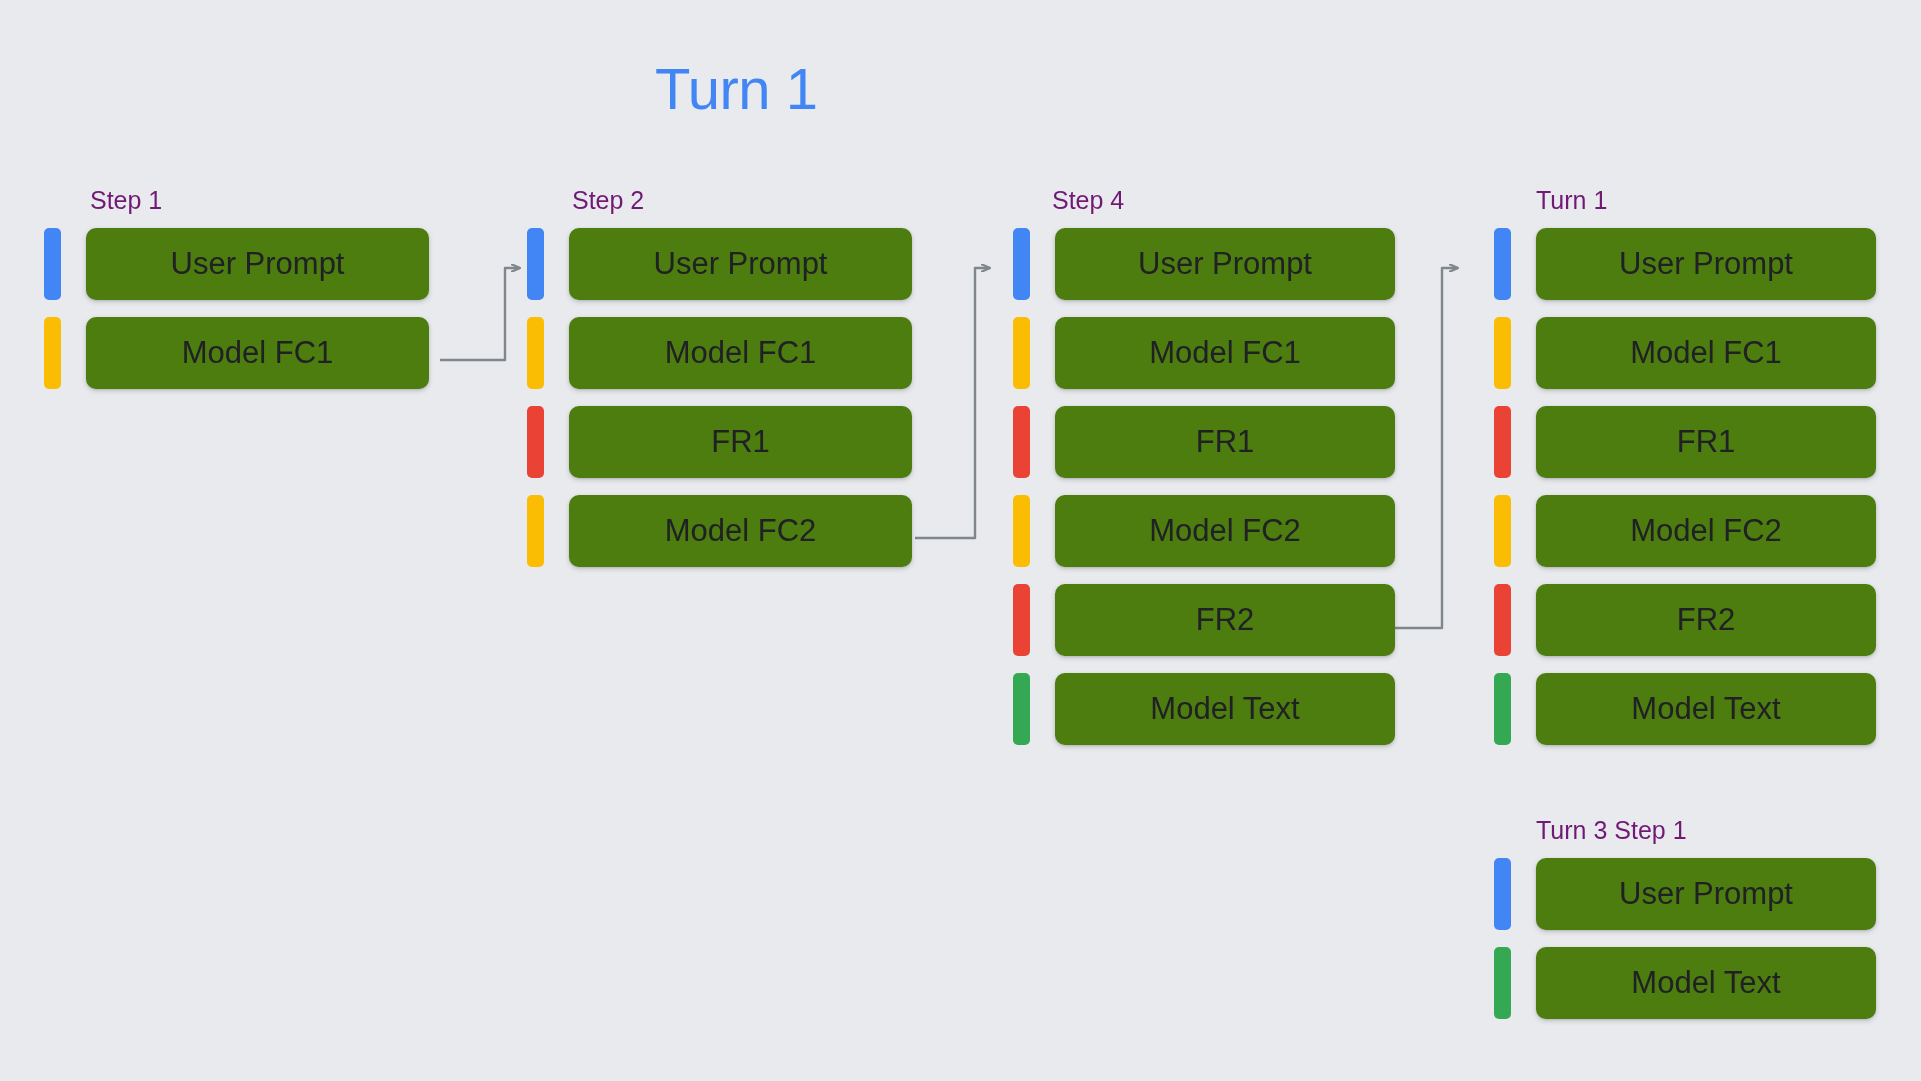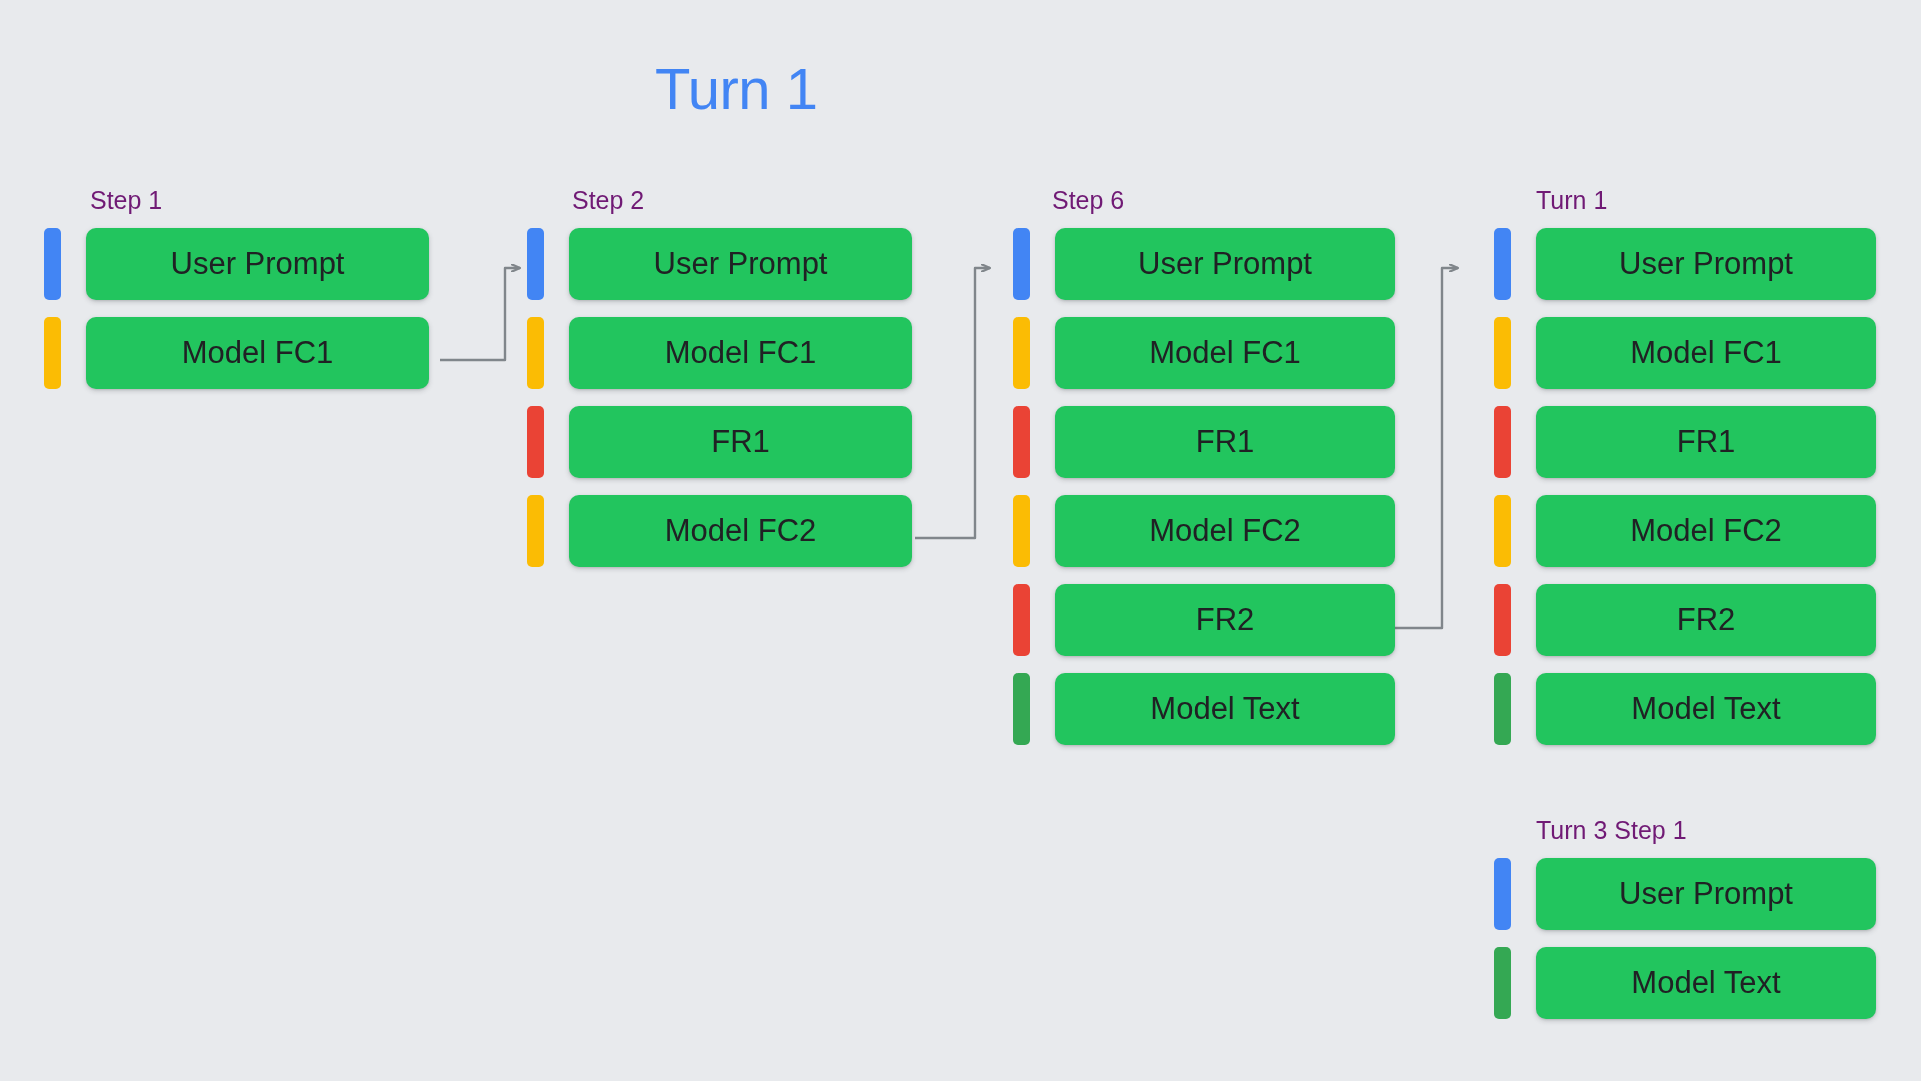--- a/index.html
+++ b/index.html
@@ -69,21 +69,21 @@
     flex: 0 0 auto;
   }
   .bar.blue   { background: #4285f4; }
   .bar.yellow { background: #fbbc04; }
   .bar.red    { background: #ea4335; }
   .bar.green  { background: #34a853; }
 
   .card {
     flex: 1 1 auto;
     margin-left: 25px;
-    background: #22c55e;
+    background: #4d7c0f;
     border-radius: 10px;
     box-shadow: 0 2px 5px rgba(60,64,67,0.22), 0 1px 2px rgba(60,64,67,0.12);
     display: flex;
     align-items: center;
     justify-content: center;
   }
   .card-label {
     font-size: 31px;
     font-weight: 400;
     color: #202124;
@@ -163,21 +163,21 @@
         <div class="row">
           <div class="bar yellow"></div>
           <div class="card">
             <span class="card-label">Model FC2</span>
           </div>
         </div>
       </div>
   </div>
 
   <div class="column">
-    <div class="col-label" style="left:1052px; top:188px;">Step 6</div>
+    <div class="col-label" style="left:1052px; top:188px;">Step 4</div>
     <div class="rows" id="rows-2" style="left:1013px; top:228px; width:382px;">
         <div class="row">
           <div class="bar blue"></div>
           <div class="card">
             <span class="card-label">User Prompt</span>
           </div>
         </div>
         <div class="row">
           <div class="bar yellow"></div>
           <div class="card">

